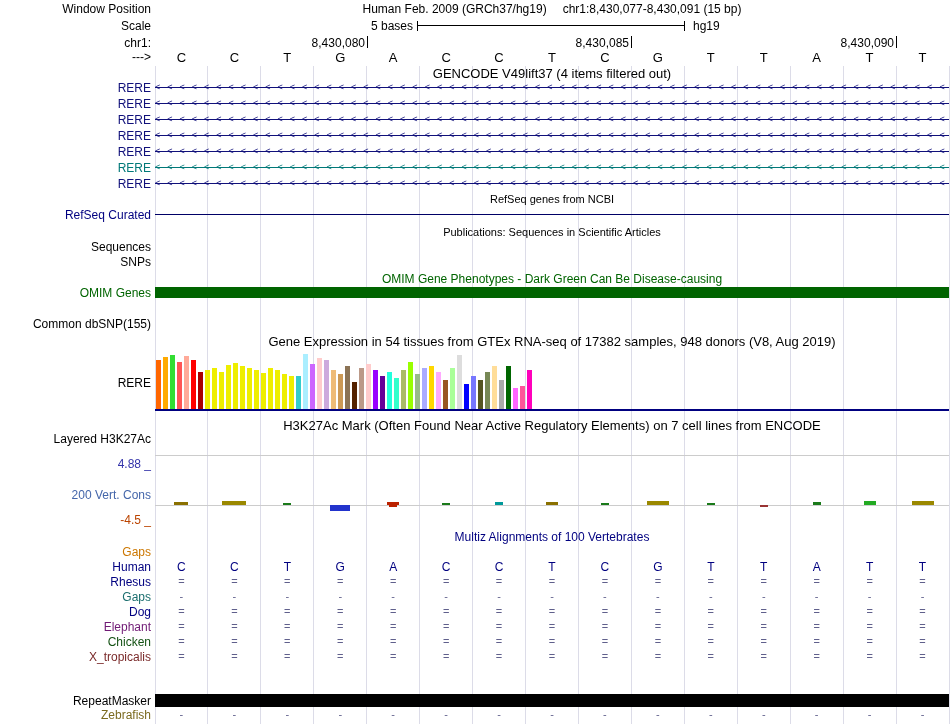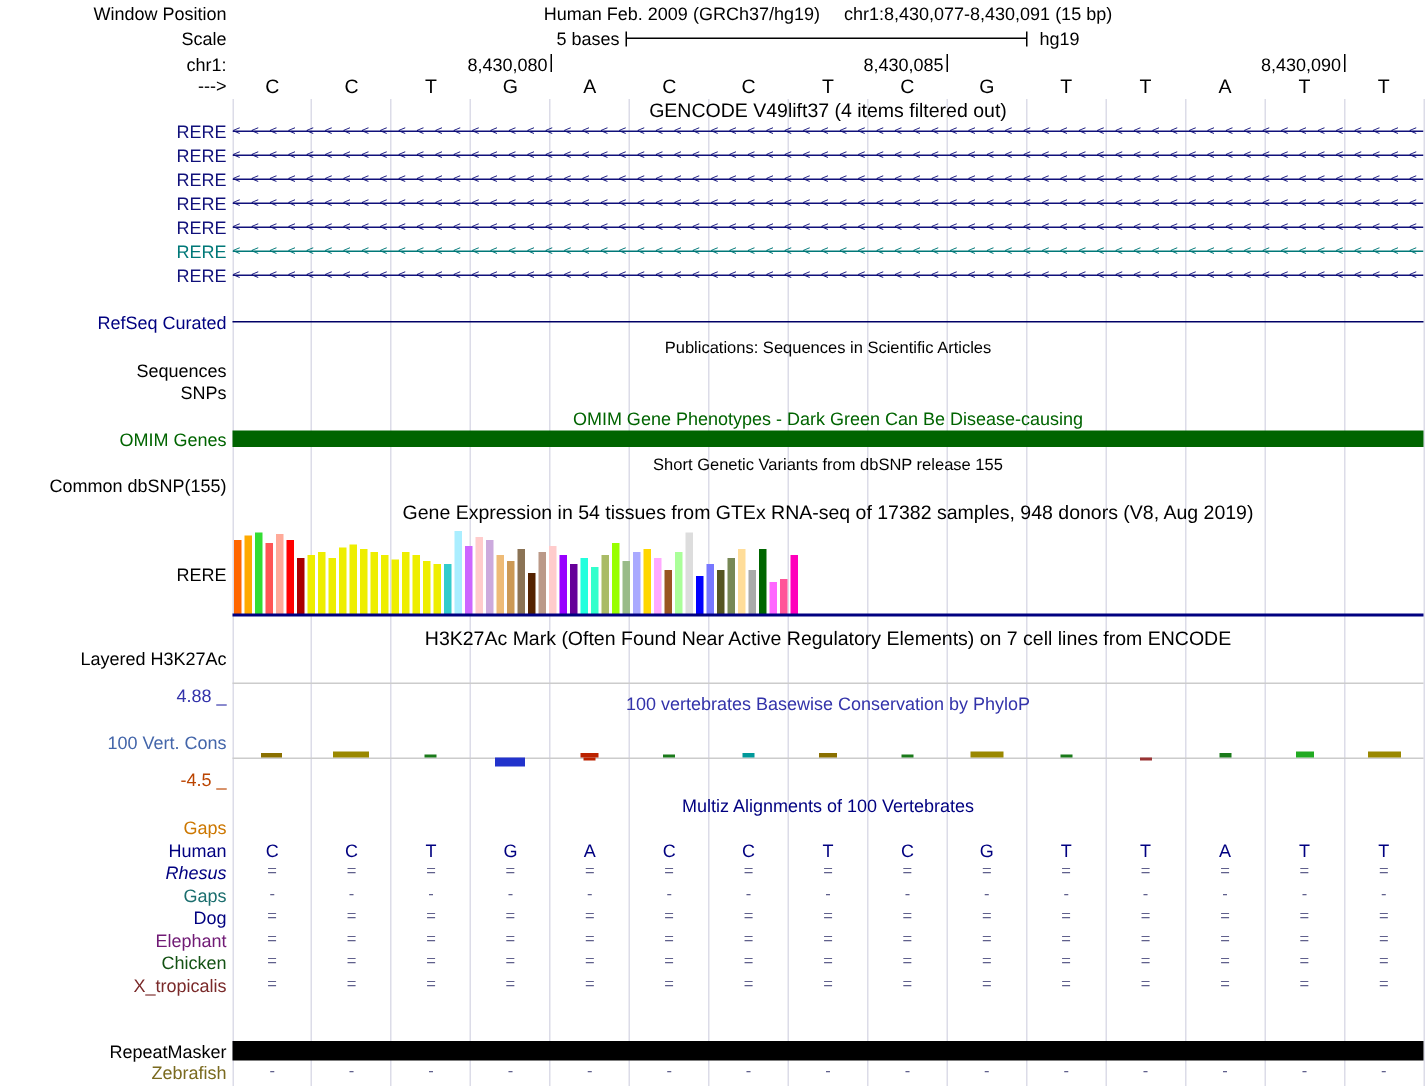--- a/index.html
+++ b/index.html
@@ -143,32 +143,32 @@
       </div>
       <div class="generow" style="top: 177px; color: rgb(16, 16, 122);">
         <div class="genelabel">RERE</div>
         <div class="genetrack">
           <div class="geneline"></div>
           <div class="genearrows">&lt;&lt;&lt;&lt;&lt;&lt;&lt;&lt;&lt;&lt;&lt;&lt;&lt;&lt;&lt;&lt;&lt;&lt;&lt;&lt;&lt;&lt;&lt;&lt;&lt;&lt;&lt;&lt;&lt;&lt;&lt;&lt;&lt;&lt;&lt;&lt;&lt;&lt;&lt;&lt;&lt;&lt;&lt;&lt;&lt;&lt;&lt;&lt;&lt;&lt;&lt;&lt;&lt;&lt;&lt;&lt;&lt;&lt;&lt;&lt;&lt;&lt;&lt;&lt;&lt;&lt;&lt;&lt;&lt;&lt;</div>
         </div>
       </div>
     </div>
 
+  <div class="ttl small" style="top:193px">RefSeq genes from NCBI</div>
   <div class="lbl c-navy" style="top:208px">RefSeq Curated</div>
   <div class="hline" style="left: 155px; right: 1px; top: 214px; background: rgb(0, 0, 102);"></div>
 
   <div class="ttl small" style="top:226px">Publications: Sequences in Scientific Articles</div>
   <div class="lbl" style="top:240px">Sequences</div>
   <div class="lbl" style="top:255px">SNPs</div>
 
   <div class="ttl c-green" style="top:272px">OMIM Gene Phenotypes - Dark Green Can Be Disease-causing</div>
   <div class="lbl c-green" style="top:286px">OMIM Genes</div>
   <div style="left: 155px; right: 1px; top: 287px; height: 11px; background: rgb(0, 100, 0);"></div>
 
-  <div class="ttl small" style="top:304px">Short Genetic Variants from dbSNP release 155</div>
   <div class="lbl" style="top:317px">Common dbSNP(155)</div>
 
   <div class="ttl big" style="top:334px">Gene Expression in 54 tissues from GTEx RNA-seq of 17382 samples, 948 donors (V8, Aug 2019)</div>
   <div class="lbl" style="top:376px">RERE</div>
   <div class="overlay" style="top:352px;height:58px">
       <div class="gtexbar" style="left: 156px; height: 50px; background: rgb(255, 102, 0);"></div>
       <div class="gtexbar" style="left: 163px; height: 53px; background: rgb(255, 170, 0);"></div>
       <div class="gtexbar" style="left: 170px; height: 55px; background: rgb(51, 221, 51);"></div>
       <div class="gtexbar" style="left: 177px; height: 48px; background: rgb(255, 85, 85);"></div>
       <div class="gtexbar" style="left: 184px; height: 54px; background: rgb(255, 170, 153);"></div>
@@ -222,22 +222,21 @@
       <div class="gtexbar" style="left: 520px; height: 24px; background: rgb(255, 85, 153);"></div>
       <div class="gtexbar" style="left: 527px; height: 40px; background: rgb(255, 0, 187);"></div>
     </div>
   <div style="left: 155px; right: 1px; top: 409px; height: 2px; background: rgb(0, 0, 128);"></div>
 
   <div class="ttl big" style="top:418px">H3K27Ac Mark (Often Found Near Active Regulatory Elements) on 7 cell lines from ENCODE</div>
   <div class="lbl" style="top:432px">Layered H3K27Ac</div>
   <div class="hline" style="left: 155px; right: 1px; top: 455px; background: rgb(204, 204, 204);"></div>
 
   <div class="lbl c-consblue" style="top:457px">4.88 _</div>
-  <div class="ttl c-consblue" style="top:462px">100 vertebrates Basewise Conservation by PhyloP</div>
-  <div class="lbl c-steel" style="top:488px">100 Vert. Cons</div>
+  <div class="lbl c-steel" style="top:488px">200 Vert. Cons</div>
   <div class="overlay" style="top:497px;height:16px">
     <div class="hline" style="left:155px;right:1px;top:8px;background:#cccccc"></div>
   <div class="consmark" style="left: 174.467px; width: 14px; height: 3px; background: rgb(138, 112, 0); bottom: 8px;"></div>
       <div class="consmark" style="left: 222.4px; width: 24px; height: 4px; background: rgb(154, 136, 0); bottom: 8px;"></div>
       <div class="consmark" style="left: 283.333px; width: 8px; height: 2px; background: rgb(26, 122, 26); bottom: 8px;"></div>
       <div class="consmark" style="left: 330.267px; width: 20px; height: 6px; background: rgb(34, 51, 204); top: 8px;"></div>
       <div class="consmark" style="left: 387.2px; width: 12px; height: 3px; background: rgb(187, 34, 0); bottom: 8px;"></div>
       <div class="consmark" style="left: 389.2px; width: 8px; height: 2px; background: rgb(187, 34, 0); top: 8px;"></div>
       <div class="consmark" style="left: 442.133px; width: 8px; height: 2px; background: rgb(26, 122, 26); bottom: 8px;"></div>
       <div class="consmark" style="left: 495.067px; width: 8px; height: 3px; background: rgb(0, 153, 154); bottom: 8px;"></div>
@@ -269,21 +268,21 @@
         <div class="cell mzbase" style="left: 552px; color: rgb(0, 0, 128);">T</div>
         <div class="cell mzbase" style="left: 604.933px; color: rgb(0, 0, 128);">C</div>
         <div class="cell mzbase" style="left: 657.867px; color: rgb(0, 0, 128);">G</div>
         <div class="cell mzbase" style="left: 710.8px; color: rgb(0, 0, 128);">T</div>
         <div class="cell mzbase" style="left: 763.733px; color: rgb(0, 0, 128);">T</div>
         <div class="cell mzbase" style="left: 816.667px; color: rgb(0, 0, 128);">A</div>
         <div class="cell mzbase" style="left: 869.6px; color: rgb(0, 0, 128);">T</div>
         <div class="cell mzbase" style="left: 922.533px; color: rgb(0, 0, 128);">T</div>
       </div>
       <div class="mzrow" style="top: 574px;">
-        <div class="mzlabel" style="color: rgb(0, 0, 128); font-style: italic;">Rhesus</div>
+        <div class="mzlabel" style="color: rgb(0, 0, 128);">Rhesus</div>
         <div class="cell mzglyph" style="left: 181.467px; color: rgb(96, 96, 140);">=</div>
         <div class="cell mzglyph" style="left: 234.4px; color: rgb(96, 96, 140);">=</div>
         <div class="cell mzglyph" style="left: 287.333px; color: rgb(96, 96, 140);">=</div>
         <div class="cell mzglyph" style="left: 340.267px; color: rgb(96, 96, 140);">=</div>
         <div class="cell mzglyph" style="left: 393.2px; color: rgb(96, 96, 140);">=</div>
         <div class="cell mzglyph" style="left: 446.133px; color: rgb(96, 96, 140);">=</div>
         <div class="cell mzglyph" style="left: 499.067px; color: rgb(96, 96, 140);">=</div>
         <div class="cell mzglyph" style="left: 552px; color: rgb(96, 96, 140);">=</div>
         <div class="cell mzglyph" style="left: 604.933px; color: rgb(96, 96, 140);">=</div>
         <div class="cell mzglyph" style="left: 657.867px; color: rgb(96, 96, 140);">=</div>

